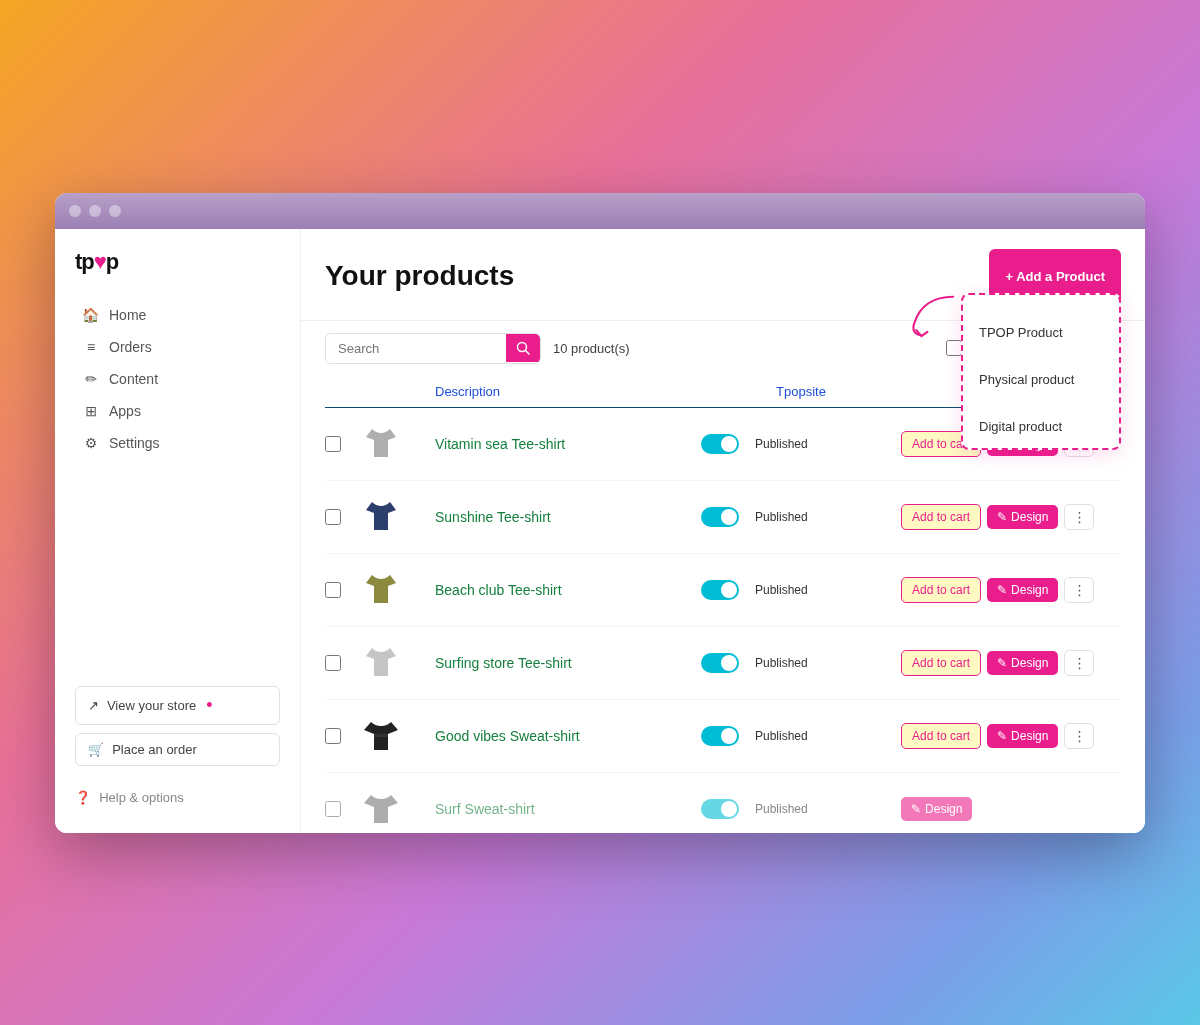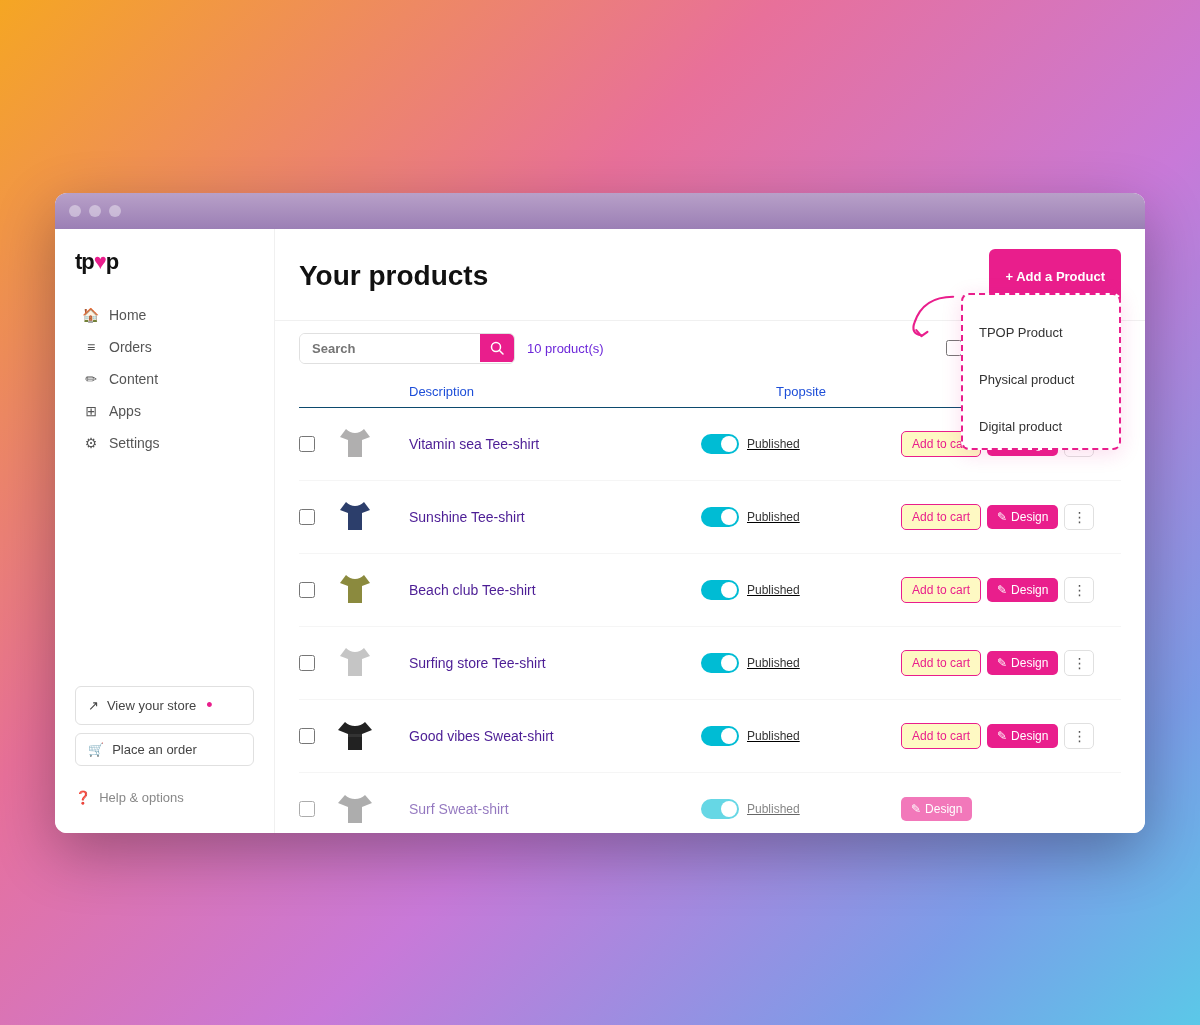--- a/index.html
+++ b/index.html
@@ -37,21 +37,21 @@
       border-radius: 50%;
       background: rgba(255,255,255,0.4);
     }
     .app-body {
       display: flex;
       flex: 1;
       overflow: hidden;
     }
     
     .sidebar {
-      width: 220px;
+      width: 246px;
       background: #fff;
       border-right: 1px solid #f0f0f0;
       display: flex;
       flex-direction: column;
       padding: 20px 0;
       flex-shrink: 0;
     }
     .logo {
       padding: 0 20px 24px;
       font-size: 22px;
@@ -217,34 +217,33 @@
       border-radius: 6px;
       overflow: hidden;
     }
     .search-input {
       border: none;
       outline: none;
       padding: 7px 12px;
       font-size: 13px;
       width: 180px;
       color: #999;
-      font-weight: bold;
     }
     .search-btn {
       background: #e91e8c;
       border: none;
       padding: 7px 10px;
       cursor: pointer;
       display: flex;
       align-items: center;
       justify-content: center;
     }
     .product-count {
       font-size: 13px;
-      color: #6d28d9;
+      color: #404040;
     }
     .toolbar-right {
       display: flex;
       align-items: center;
       gap: 8px;
     }
     .filter-btn, .sort-btn {
       border: 1px solid #e0e0e0;
       background: #fff;
       padding: 6px 12px;
@@ -288,28 +287,27 @@
     .product-thumb {
       width: 52px; height: 52px;
       border-radius: 6px;
       display: flex;
       align-items: center;
       justify-content: center;
       font-size: 28px;
     }
     .product-name {
       font-size: 14px;
-      color: #4c1d95;
+      color: #15803d;
       font-weight: 500;
     }
     .toggle-container {
       display: flex;
       align-items: center;
-      gap: 8px;
-      text-decoration: underline;
+      gap: 16px;
     }
     .toggle {
       width: 38px; height: 20px;
       background: #00bcd4;
       border-radius: 10px;
       position: relative;
       cursor: pointer;
     }
     .toggle::after {
       content: '';

